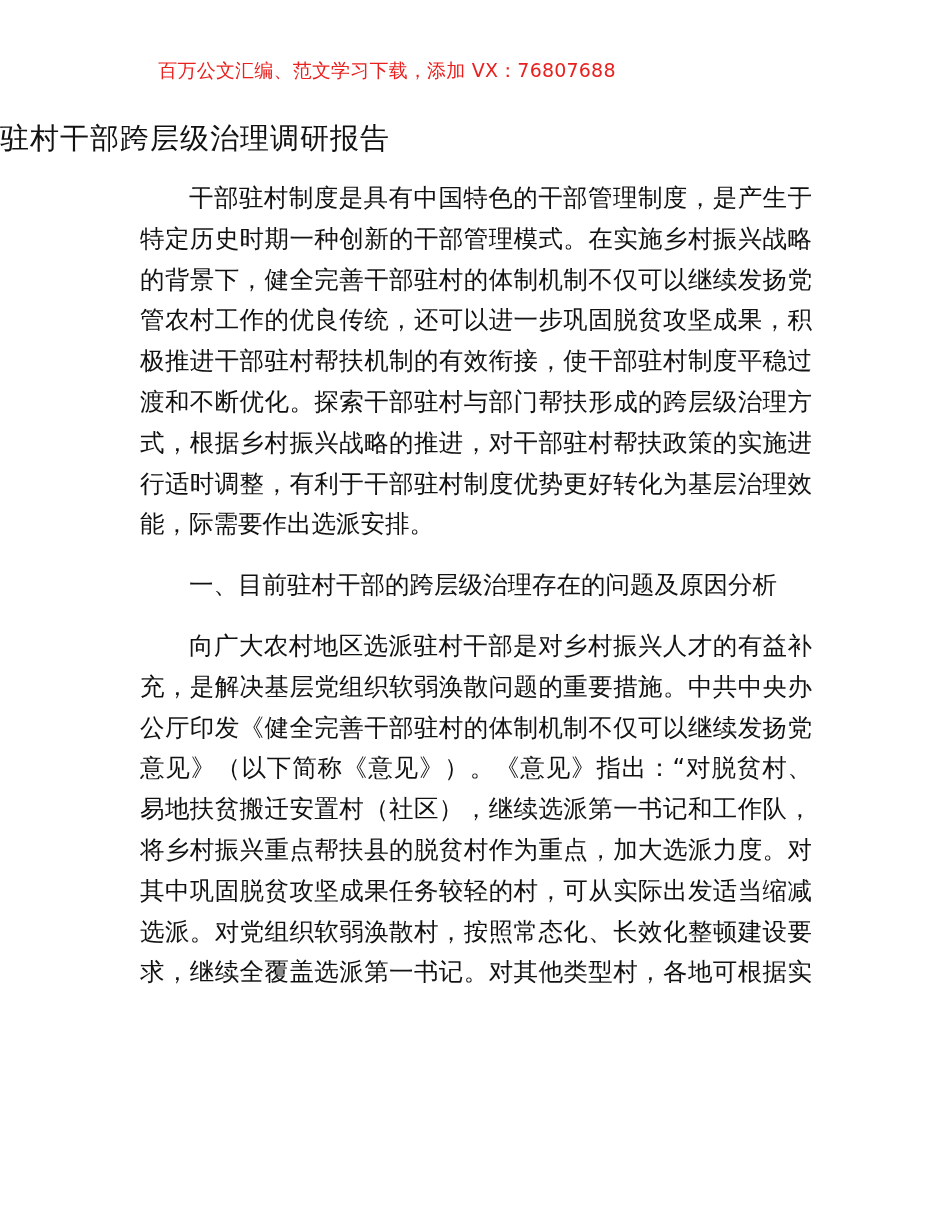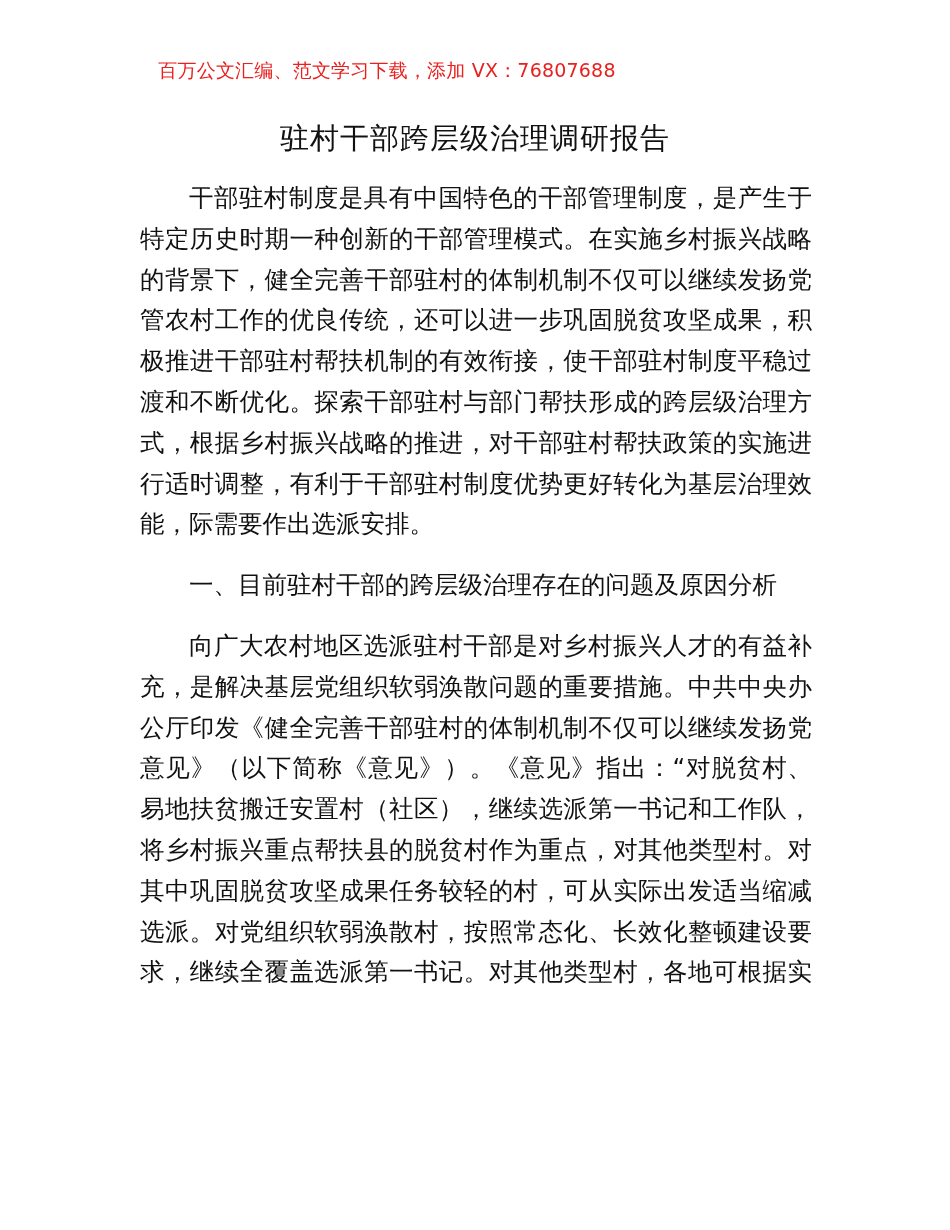--- a/index.html
+++ b/index.html
@@ -1,20 +1,20 @@
 <!DOCTYPE html>
 <html><head>
 <meta charset="utf-8">
 <style>
   html, body { margin: 0; padding: 0; background: #ffffff; }
   body { width: 950px; height: 1230px; position: relative; overflow: hidden;
          font-family: "DejaVu Sans", "Liberation Sans", sans-serif; color: #111111; }
   .watermark { position: absolute; top: 56px; left: 0; width: 774px; text-align: center;
                color: #e8201e; font-size: 19px; line-height: 28px; letter-spacing: 0.2px; }
-  .title { position: absolute; top: 118px; left: 0; width: 950px; text-align: center;
+  .title { position: absolute; top: 118px; left: 0; width: 950px; text-align: left;
            font-size: 29px; line-height: 40px; color: #111111; letter-spacing: 1px; }
   .body-text { position: absolute; left: 140px; width: 672px; top: 170px; }
   .line { font-size: 24.5px; line-height: 40.8px; height: 40.8px; white-space: nowrap;
           text-align: justify; text-align-last: justify; overflow: hidden; }
   .line.last { text-align-last: left; }
   .line.indent { padding-left: 49px; margin-top: 8px; }
   .gap { height: 12px; }
 </style>
 </head>
 <body>
@@ -42,19 +42,19 @@
       <div class="line indent last">一、目前驻村干部的跨层级治理存在的问题及原因分析</div>
     </div>
     <div class="gap"></div>
 
     <div>
       <div class="line indent">向广大农村地区选派驻村干部是对乡村振兴人才的有益补</div>
       <div class="line">充，是解决基层党组织软弱涣散问题的重要措施。中共中央办</div>
       <div class="line">公厅印发《健全完善干部驻村的体制机制不仅可以继续发扬党</div>
       <div class="line">意见》（以下简称《意见》）。《意见》指出：“对脱贫村、</div>
       <div class="line">易地扶贫搬迁安置村（社区），继续选派第一书记和工作队，</div>
-      <div class="line">将乡村振兴重点帮扶县的脱贫村作为重点，对其他类型村。对</div>
+      <div class="line">将乡村振兴重点帮扶县的脱贫村作为重点，加大选派力度。对</div>
       <div class="line">其中巩固脱贫攻坚成果任务较轻的村，可从实际出发适当缩减</div>
       <div class="line">选派。对党组织软弱涣散村，按照常态化、长效化整顿建设要</div>
       <div class="line">求，继续全覆盖选派第一书记。对其他类型村，各地可根据实</div>
     </div>
   </div>
 </div>
 
 </body></html>

